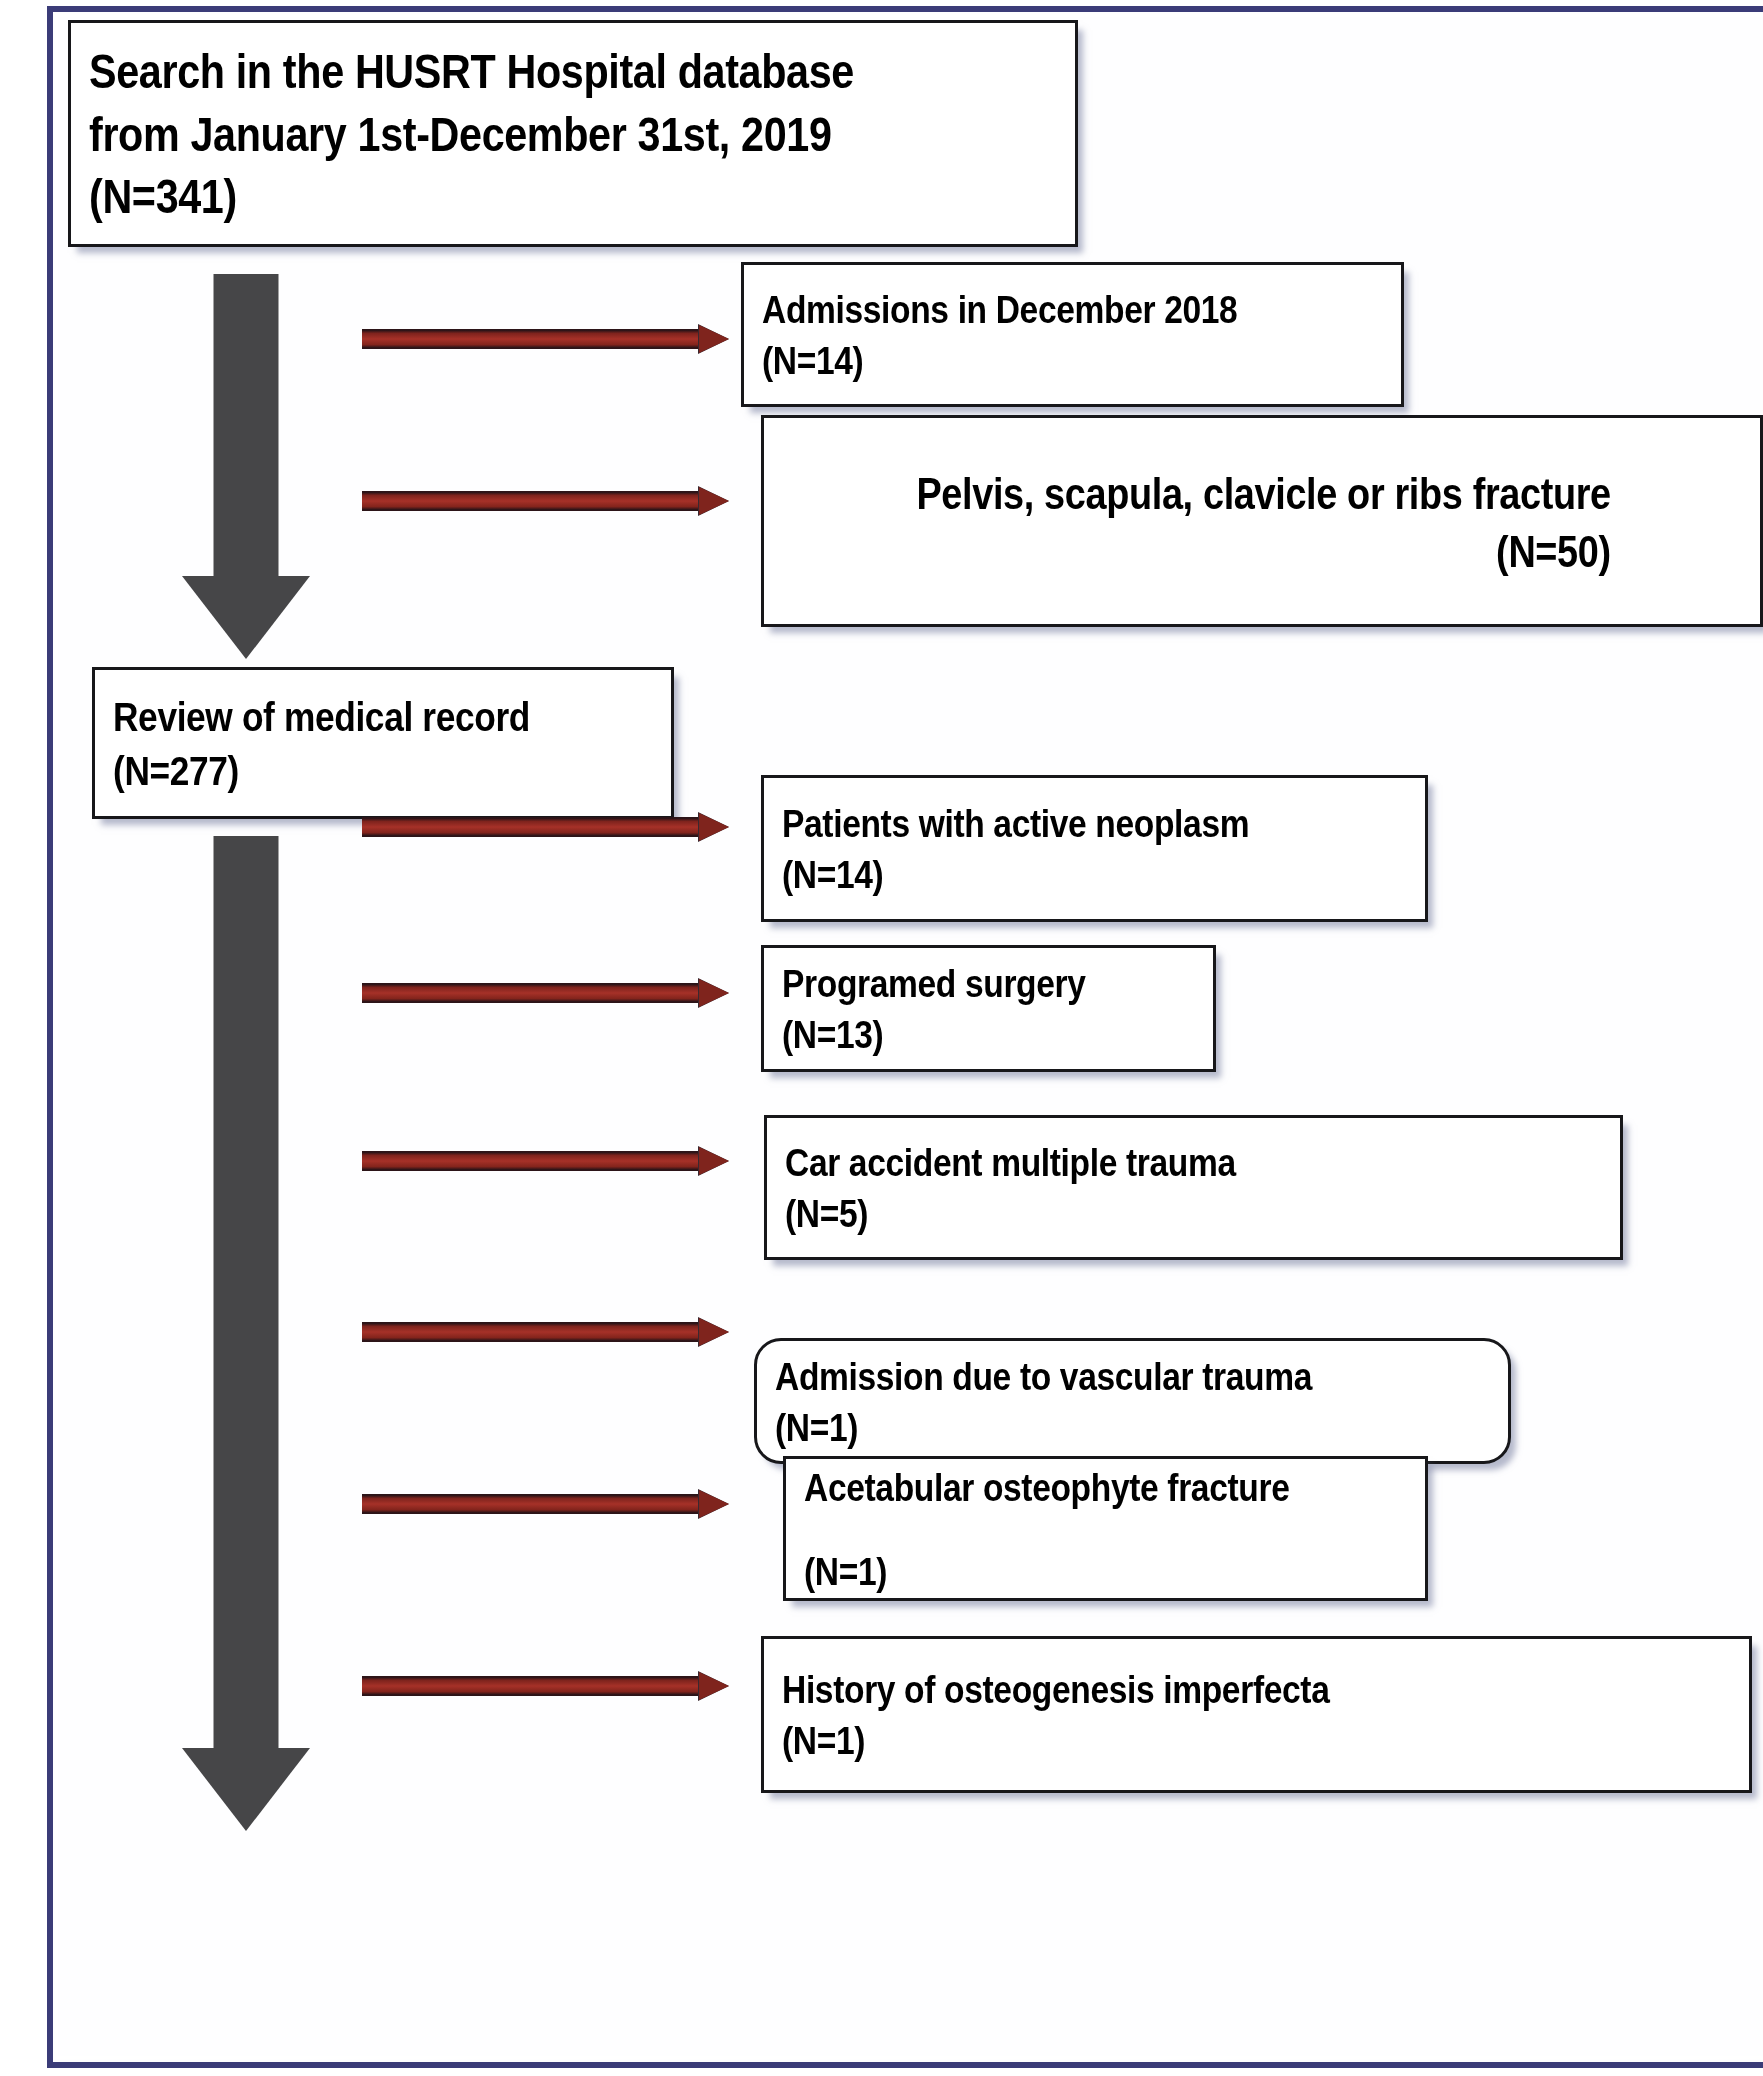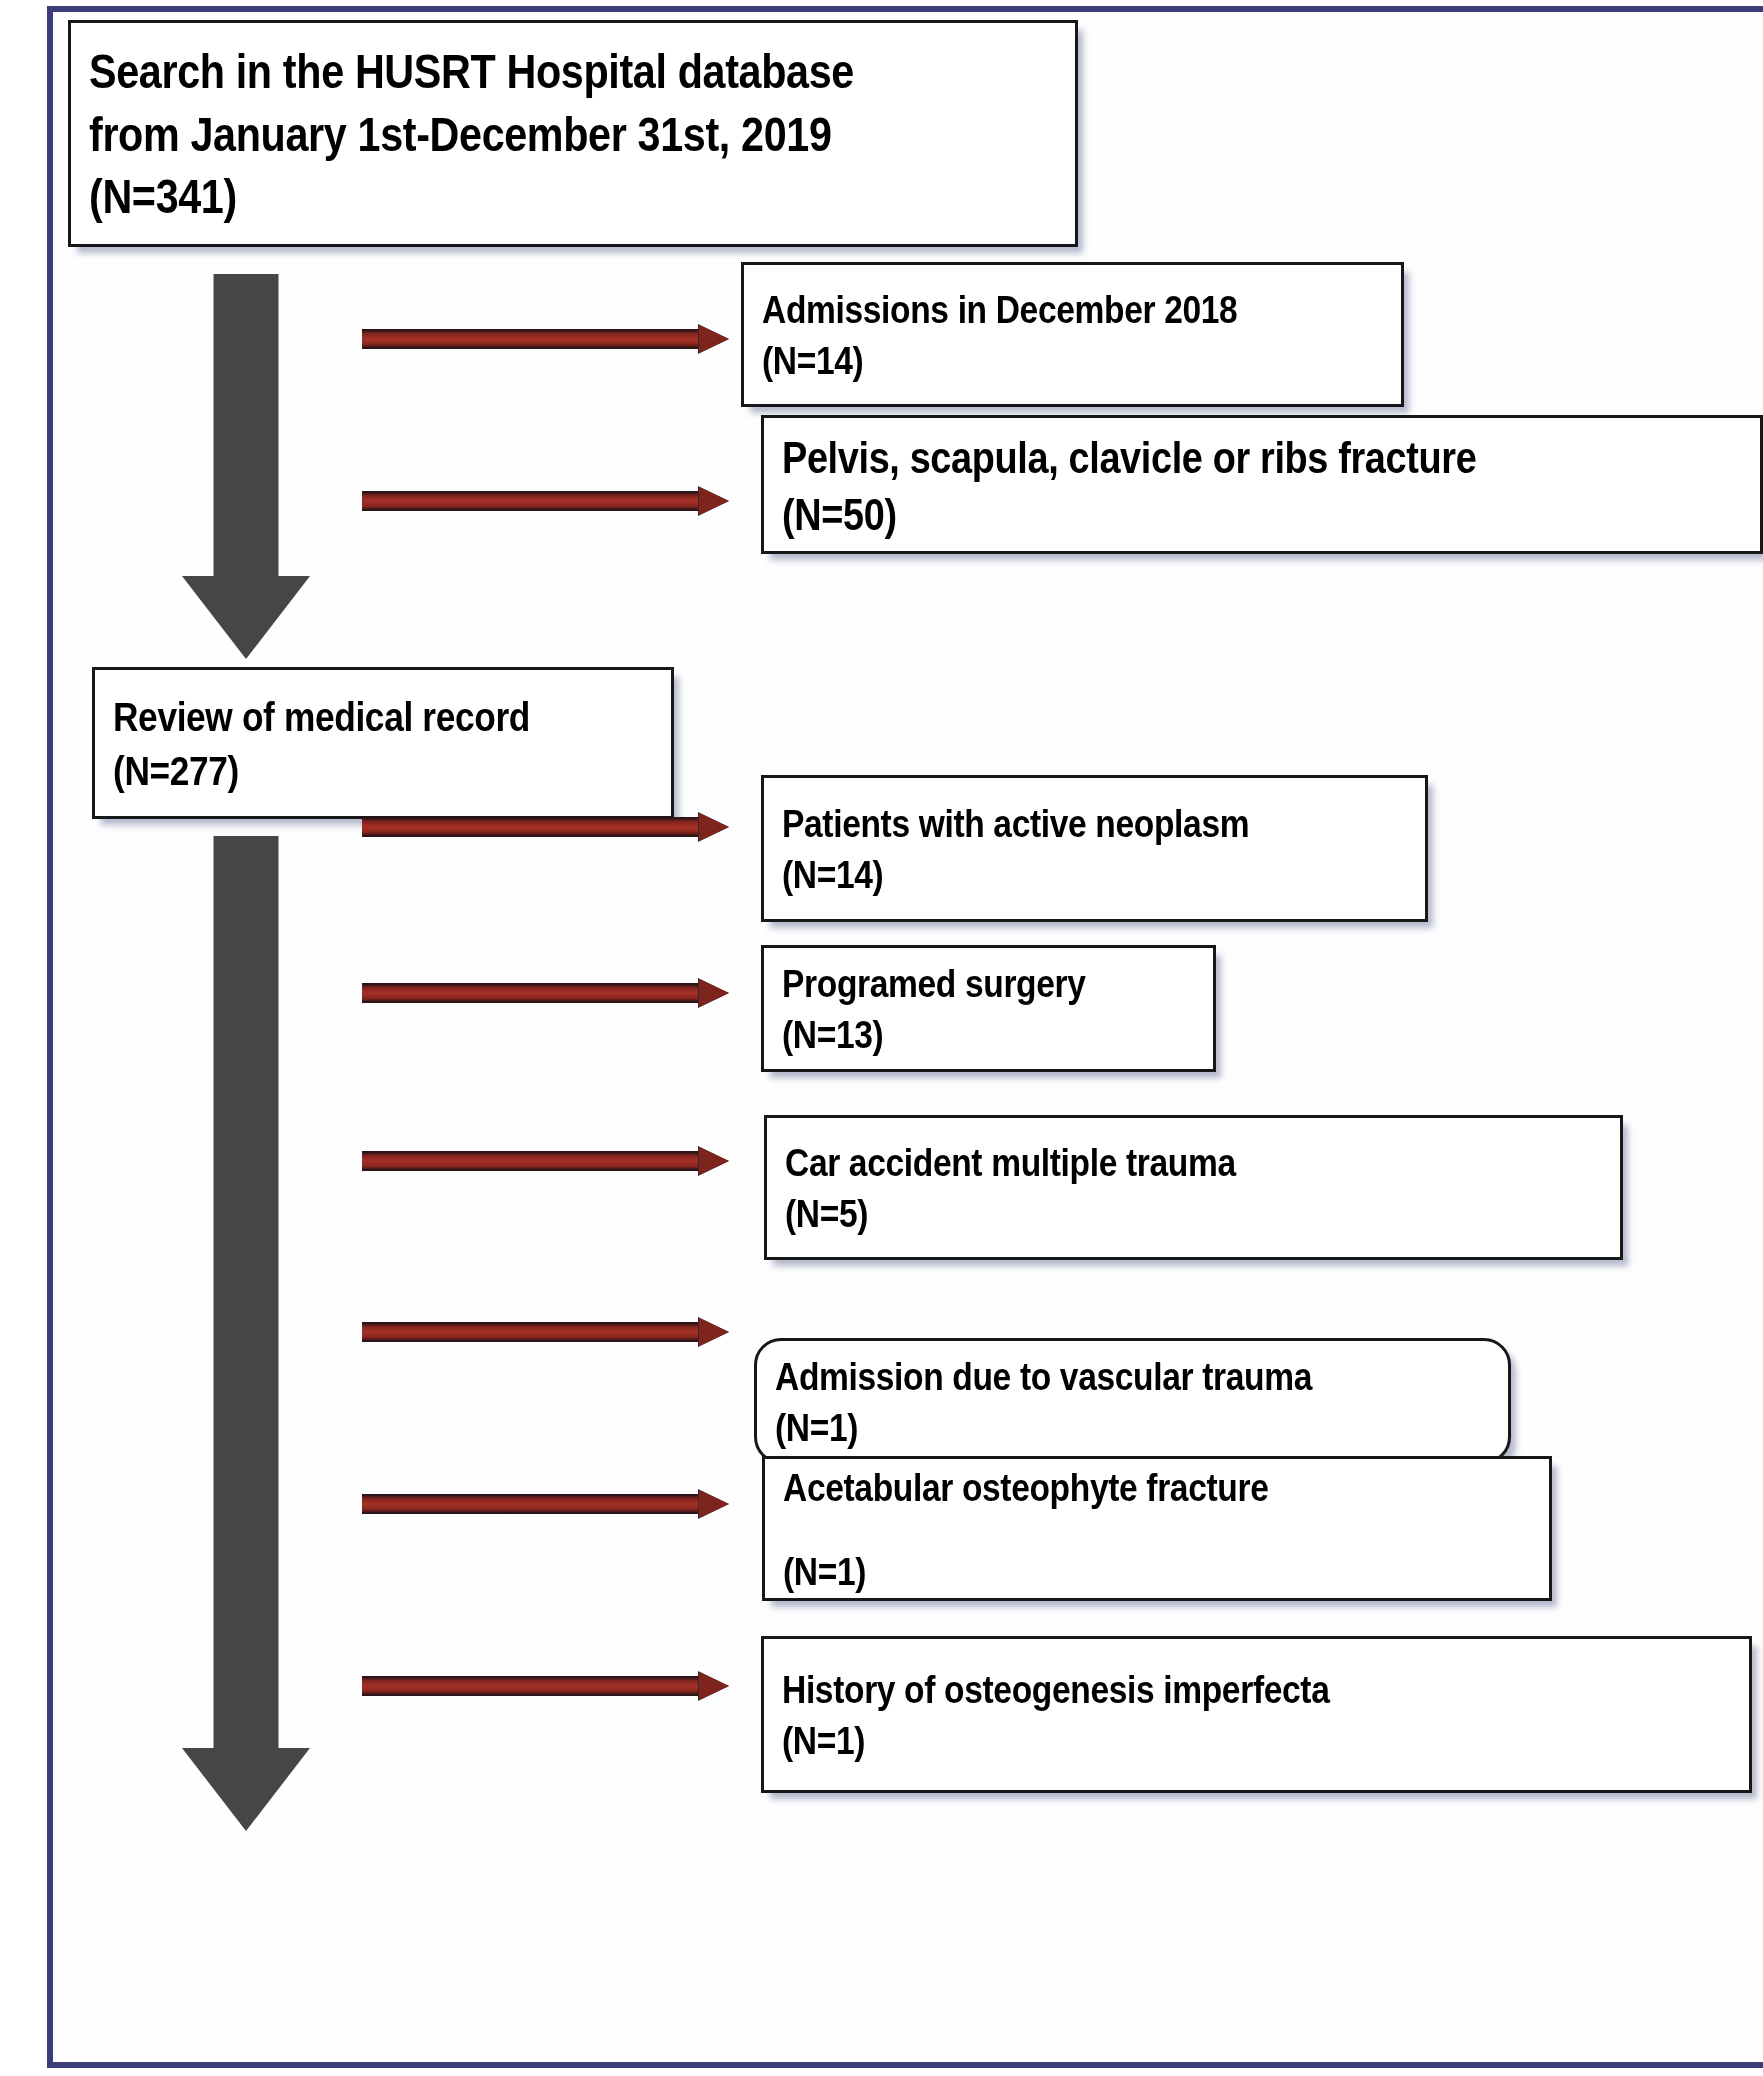--- a/index.html
+++ b/index.html
@@ -148,21 +148,21 @@
     <div class="rshaft" style="width:339px;"></div>
     <div class="rhead-dark" style="left:336px;"></div>
     <div class="rhead" style="left:337px;"></div>
   </div>
 
   <div class="fbox sz-sm" style="left:700px; top:262px; width:663px; height:145px;">
     <div class="line">Admissions in December 2018</div>
     <div class="line">(N=14)</div>
   </div>
 
-  <div class="fbox sz-lg" style="left:720px; top:415px; width:1002px; height:139px;">
+  <div class="fbox sz-lg" style="left:720px; top:415px; width:1002px; height:212px;text-align:right;">
     <div class="line">Pelvis, scapula, clavicle or ribs fracture</div>
     <div class="line">(N=50)</div>
   </div>
 
   <div class="fbox sz-md" style="left:51px; top:667px; width:582px; height:152px;">
     <div class="line">Review of medical record</div>
     <div class="line">(N=277)</div>
   </div>
 
   <div class="grey-arrow" style="left:141px; top:836px; width:127px; height:995px;">
@@ -219,21 +219,21 @@
   <div class="fbox sz-sm" style="left:723px; top:1115px; width:859px; height:145px;">
     <div class="line">Car accident multiple trauma</div>
     <div class="line">(N=5)</div>
   </div>
 
   <div class="fbox sz-sm" style="left:713px; top:1338px; width:757px; height:126px;border-radius:27px;">
     <div class="line">Admission due to vascular trauma</div>
     <div class="line">(N=1)</div>
   </div>
 
-  <div class="fbox sz-sm" style="left:721px; top:1456px; width:790px; height:145px;gap:33px;">
+  <div class="fbox sz-sm" style="left:742px; top:1456px; width:645px; height:145px;gap:33px;">
     <div class="line">Acetabular osteophyte fracture</div>
     <div class="line">(N=1)</div>
   </div>
 
   <div class="fbox sz-sm" style="left:720px; top:1636px; width:991px; height:157px;">
     <div class="line">History of osteogenesis imperfecta</div>
     <div class="line">(N=1)</div>
   </div>
 
 

